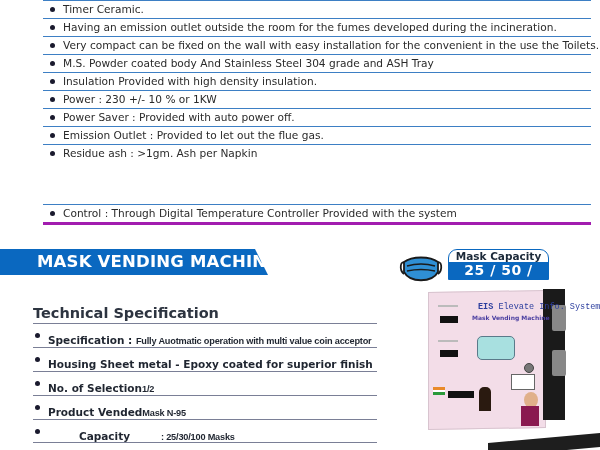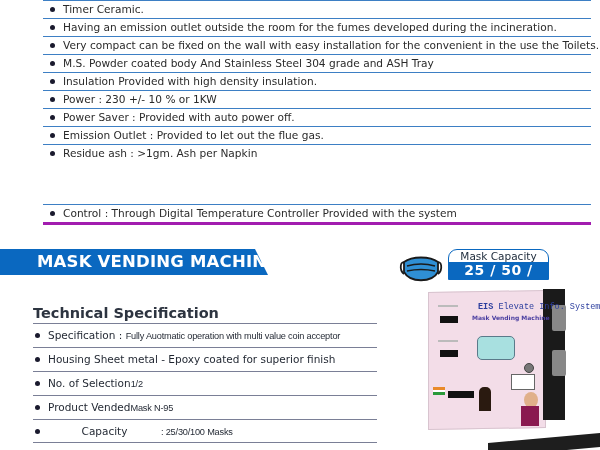--- a/index.html
+++ b/index.html
@@ -41,42 +41,42 @@
 
   
   .mask-icon { position: absolute; left: 398px; top: 250px; width: 46px; height: 36px; }
   .cap-badge {
     position: absolute; left: 448px; top: 249px; width: 101px; height: 31px;
     border: 1.5px solid #0a68c0; border-radius: 9px 9px 0 0;
     box-sizing: border-box; background: #fff; overflow: hidden;
   }
   .cap-title {
     height: 13px; line-height: 13px; text-align: center;
-    font-size: 10.5px; font-weight: normal; color: #1c2a3a;
+    font-size: 10.5px; font-weight: bold; color: #1c2a3a;
   }
   .cap-value {
     position: absolute; left: 0; right: 0; bottom: 0; height: 17px; line-height: 17px;
     background: #0a68c0; color: #fff; text-align: center;
     font-size: 14px; font-weight: bold; letter-spacing: 0.5px;
   }
 
   
   .tech-title {
     position: absolute; left: 33px; top: 305px;
     font-size: 14.5px; font-weight: bold; color: #2d3440; text-align: right;
   }
   .spec-list {
     position: absolute; left: 33px; top: 323px; width: 344px;
     margin: 0; padding: 0; list-style: none;
   }
   .spec-list li {
-    height: 24px; line-height: 23px; box-sizing: border-box;
+    height: 24px; line-height: 33px; box-sizing: border-box;
     border-top: 1.5px solid #7a7f96;
     padding-left: 15px; position: relative; white-space: nowrap;
-    font-size: 10.5px; font-weight: normal; color: #1f2530;
+    font-size: 10.5px; font-weight: bold; color: #1f2530;
   }
   .spec-list li:last-child { border-bottom: 1.5px solid #7a7f96; }
   .spec-list li .dot {
     position: absolute; left: 2px; top: 9px;
     width: 5px; height: 5px; border-radius: 50%; background: #1a1a2e;
   }
   .spec-list .label { font-size: 10.5px; }
   .spec-list .value {
     font-family: "Liberation Sans", sans-serif; font-stretch: condensed;
     font-size: 9.2px; letter-spacing: -0.2px;

